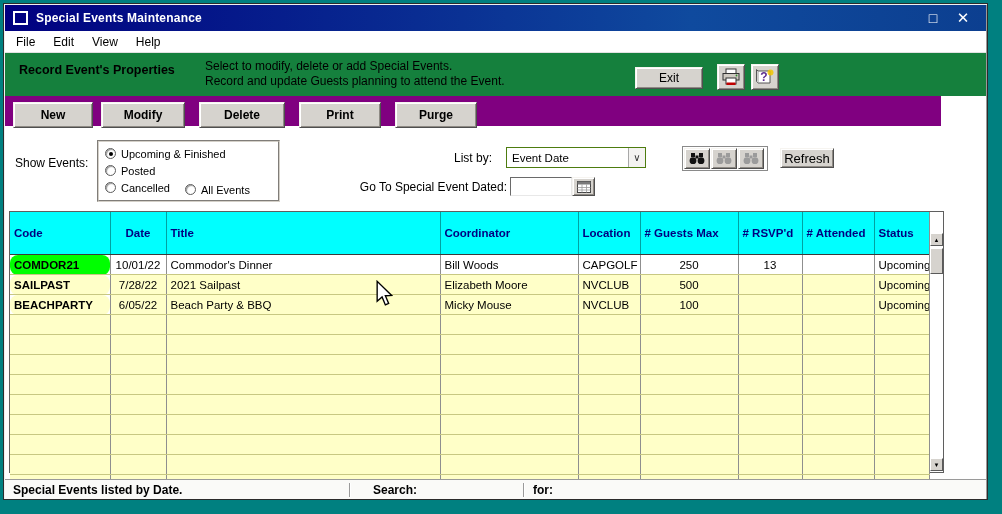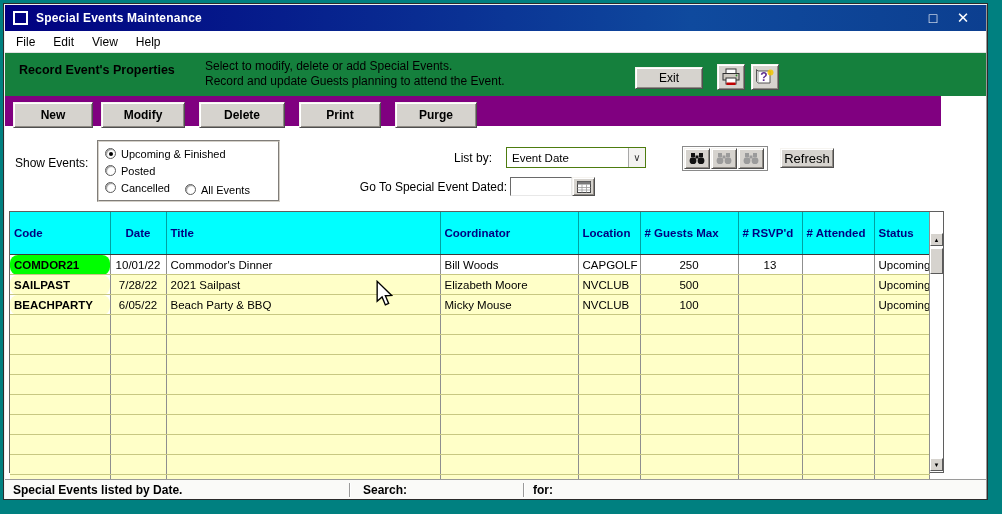--- a/index.html
+++ b/index.html
@@ -107,21 +107,21 @@
                 display: flex; align-items: center; justify-content: center; font-size: 6px; color: #000; }
   .scroll-btn.up { top: 21px; }
   .scroll-btn.down { bottom: 1px; }
   .scroll-thumb { position: absolute; left: 0; top: 36px; width: 13px; height: 26px; background: #d6d3ce;
                   border: 1px solid; border-color: #fff #5a5a5a #5a5a5a #fff; }
 
   
   .statusbar { position: absolute; left: 1px; right: 1px; top: 475px; height: 20px; background: #fafaf8;
                border-top: 1px solid #9a9a9a; display: flex; align-items: center; font-size: 12px; font-weight: bold; color: #000; }
   .status-msg { width: 344px; padding-left: 8px; }
-  .status-search { width: 172px; padding-left: 12px; }
+  .status-search { width: 172px; padding-left: 22px; }
   .status-for { flex: 1; padding-left: 8px; }
   .sep { width: 2px; height: 14px; border-left: 1px solid #9a9a9a; border-right: 1px solid #ffffff; }
 
   .cursor { position: absolute; left: 375px; top: 280px; z-index: 99; pointer-events: none; }
 </style>
 </head>
 <body>
 
 <div class="window">
 

